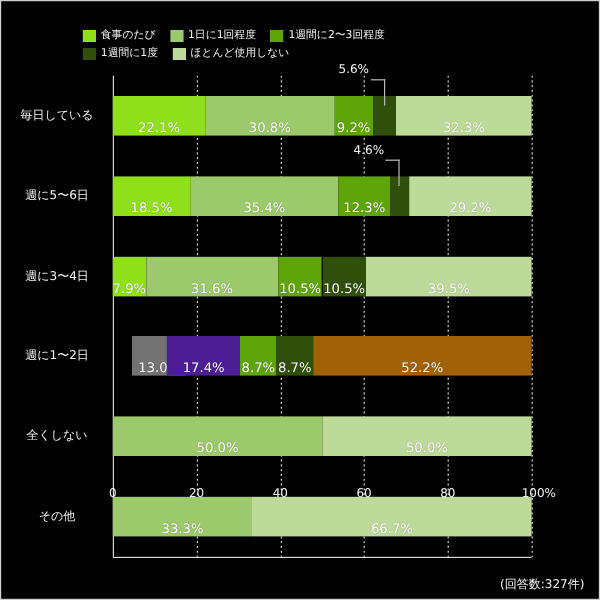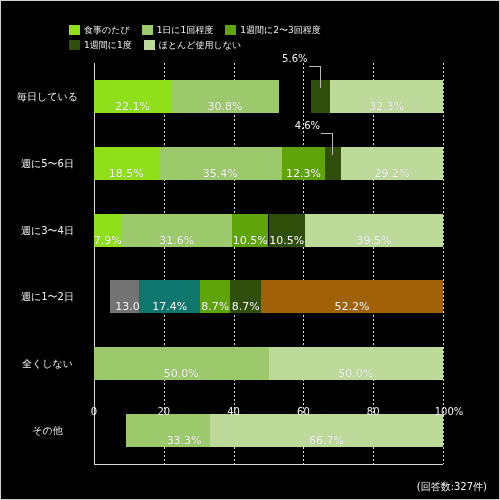--- a/index.html
+++ b/index.html
@@ -90,20 +90,23 @@
       </div>
     <div id="rows">
         <div class="row" style="top: 16.9167px;">
           <div class="ycat">毎日している</div>
           <div class="bar" style="left: 0px; width: 77.129px; background: rgb(143, 224, 26);">
             <span class="bar-label">22.1%</span>
           </div>
           <div class="bar" style="left: 77.129px; width: 107.492px; background: rgb(156, 201, 107);">
             <span class="bar-label">30.8%</span>
           </div>
+          <div class="bar" style="left: 184.621px; width: 32.108px; background: rgb(95, 165, 10);">
+            <span class="bar-label">9.2%</span>
+          </div>
           <div class="bar" style="left: 216.729px; width: 19.544px; background: rgb(47, 79, 10);"></div>
           <div class="bar" style="left: 236.273px; width: 112.727px; background: rgb(189, 218, 155);">
             <span class="bar-label">32.3%</span>
           </div>
         </div>
         <div class="row" style="top: 83.75px;">
           <div class="ycat">週に5〜6日</div>
           <div class="bar" style="left: 0px; width: 64.565px; background: rgb(143, 224, 26);">
             <span class="bar-label">18.5%</span>
           </div>
@@ -134,21 +137,21 @@
           </div>
           <div class="bar" style="left: 211.145px; width: 137.855px; background: rgb(189, 218, 155);">
             <span class="bar-label">39.5%</span>
           </div>
         </div>
         <div class="row" style="top: 217.417px;">
           <div class="ycat">週に1〜2日</div>
           <div class="bar" style="left: 16px; width: 45.37px; background: #737373;">
             <span class="bar-label">13.0%</span>
           </div>
-          <div class="bar" style="left: 45.37px; width: 60.726px; background: #0f766e;">
+          <div class="bar" style="left: 45.37px; width: 60.726px; background: #4c1d95;">
             <span class="bar-label">17.4%</span>
           </div>
           <div class="bar" style="left: 106.096px; width: 30.363px; background: rgb(95, 165, 10);">
             <span class="bar-label">8.7%</span>
           </div>
           <div class="bar" style="left: 136.459px; width: 30.363px; background: rgb(47, 79, 10);">
             <span class="bar-label">8.7%</span>
           </div>
           <div class="bar" style="left: 166.822px; width: 182.178px; background: #a16207;">
             <span class="bar-label">52.2%</span>
@@ -158,21 +161,21 @@
           <div class="ycat">全くしない</div>
           <div class="bar" style="left: 0px; width: 174.5px; background: rgb(156, 201, 107);">
             <span class="bar-label">50.0%</span>
           </div>
           <div class="bar" style="left: 174.5px; width: 174.5px; background: rgb(189, 218, 155);">
             <span class="bar-label">50.0%</span>
           </div>
         </div>
         <div class="row" style="top: 351.083px;">
           <div class="ycat">その他</div>
-          <div class="bar" style="left: 0px; width: 116.217px; background: rgb(156, 201, 107); margin-left: 32px;">
+          <div class="bar" style="left: 0px; width: 116.217px; background: rgb(156, 201, 107);">
             <span class="bar-label">33.3%</span>
           </div>
           <div class="bar" style="left: 116.217px; width: 232.783px; background: rgb(189, 218, 155);">
             <span class="bar-label">66.7%</span>
           </div>
         </div>
       </div>
   <div class="callout" style="left: 198.501px; width: 28px; top: 2.91667px; height: 22px;">
         <div class="callout-v"></div>
         <div class="callout-h" style="width: 12px;"></div>

